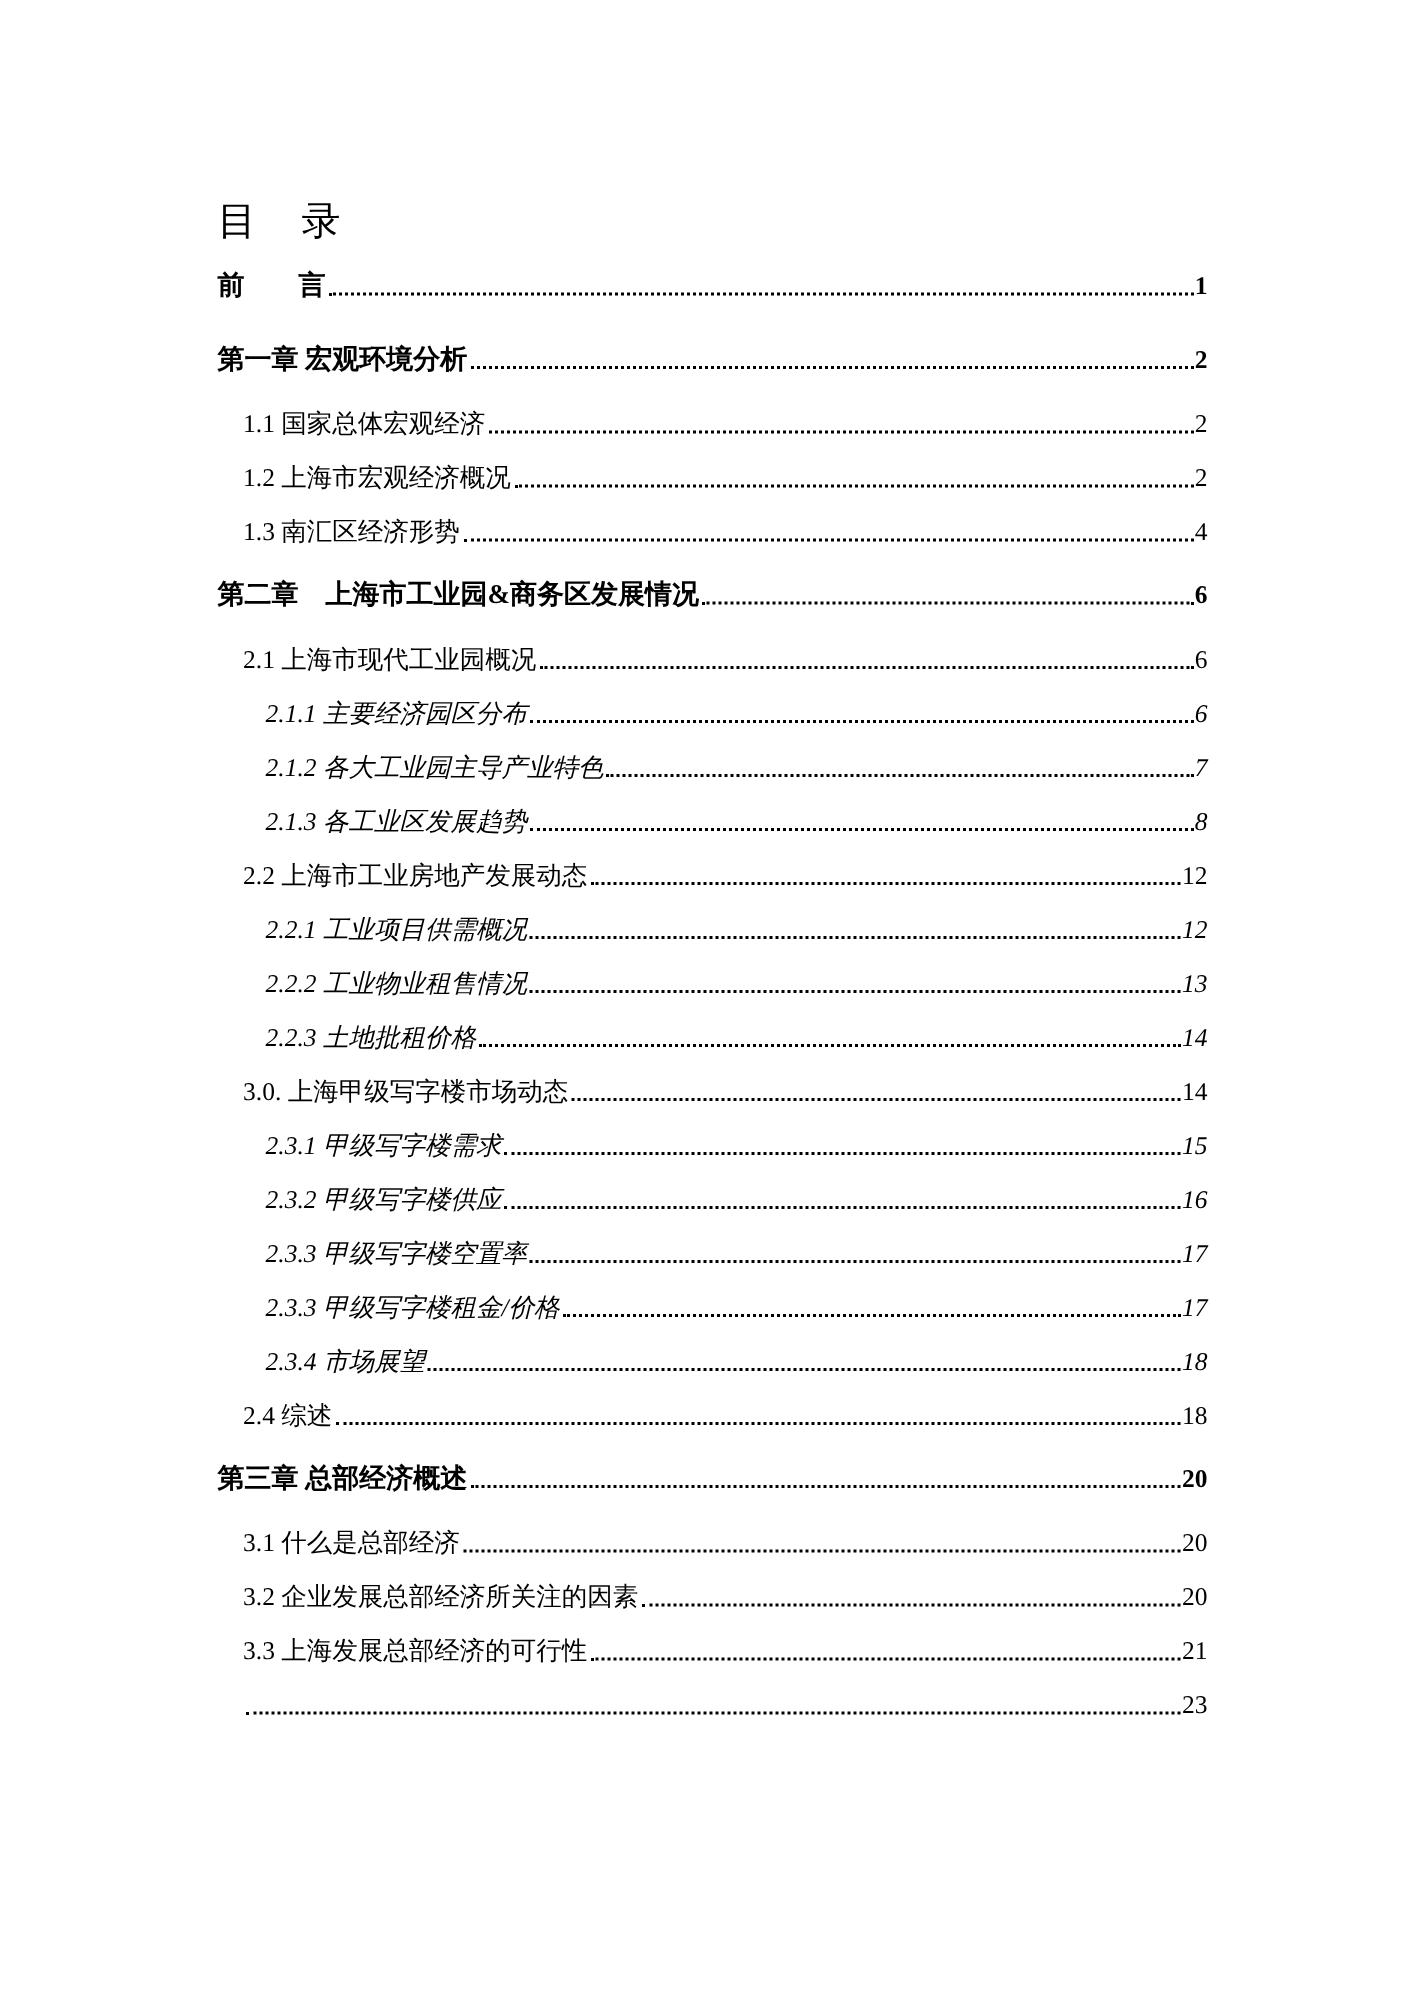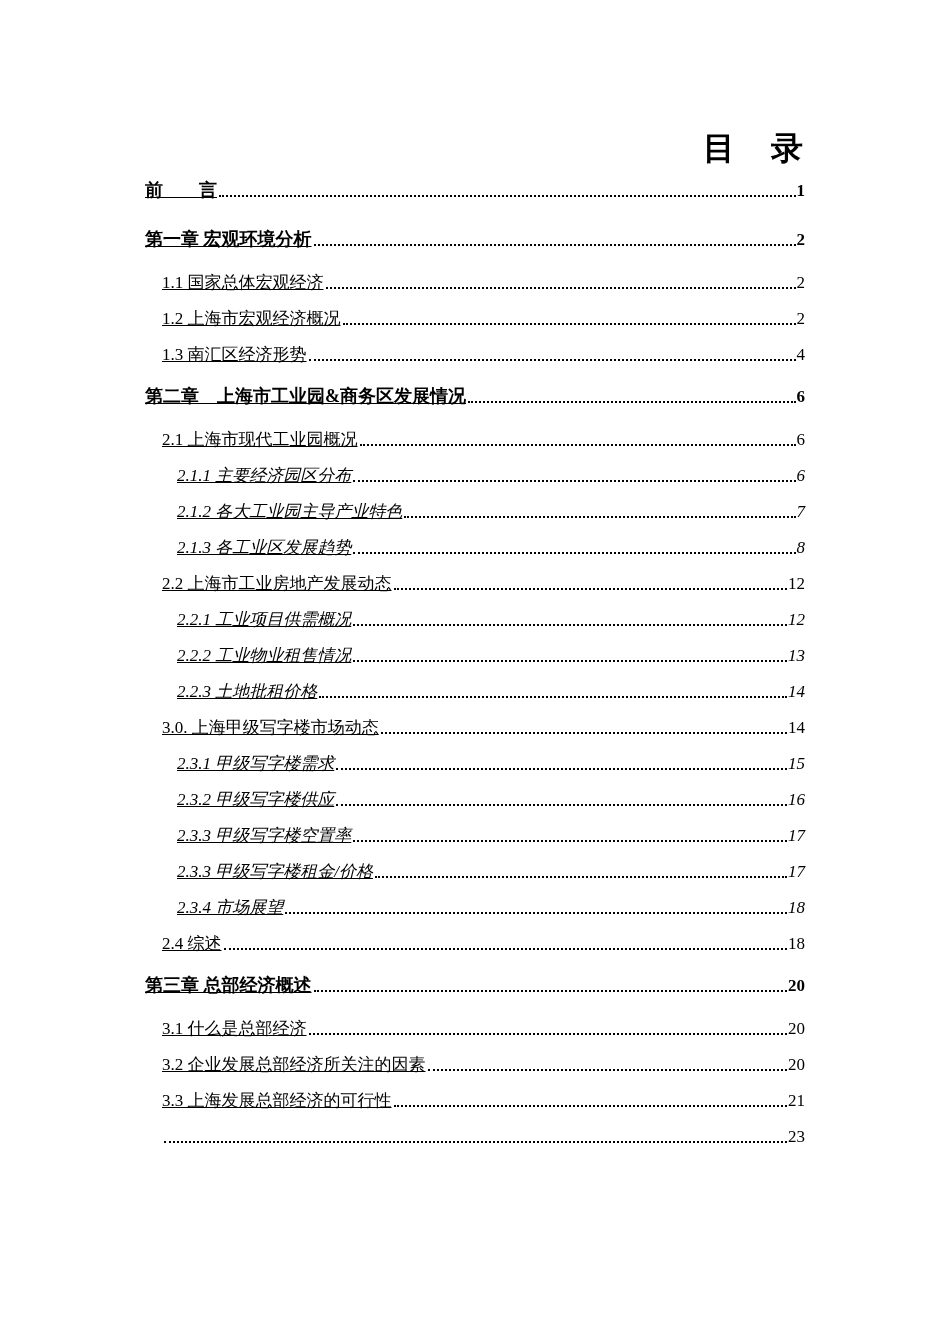--- a/index.html
+++ b/index.html
@@ -15,40 +15,40 @@
     position: absolute;
     top: 0; left: 0;
     width: 950px;
     height: 1344px;
     background: #ffffff;
     padding: 130px 145px 0 145px;
     display: flex;
     flex-direction: column;
   }
   .doc-title {
-    font-size: 32px;
-    font-weight: bold;
-    text-align: right;
+    font-size: 26px;
+    font-weight: normal;
+    text-align: left;
     line-height: 36px;
     height: 36px;
     margin-bottom: 8px;
     letter-spacing: 2px;
   }
   .toc-list {
     display: flex;
     flex-direction: column;
   }
   .toc-row {
     display: flex;
     align-items: flex-end;
     height: 21px;
     line-height: 21px;
     white-space: nowrap;
   }
-  .toc-label { flex: 0 0 auto; text-decoration: underline; }
+  .toc-label { flex: 0 0 auto; }
   .toc-leader {
     flex: 1 1 auto;
     border-bottom: 2px dotted #000000;
     margin: 0 1px 4px 2px;
     min-width: 10px;
   }
   .toc-page {
     flex: 0 0 auto;
     font-size: 17px;
   }

